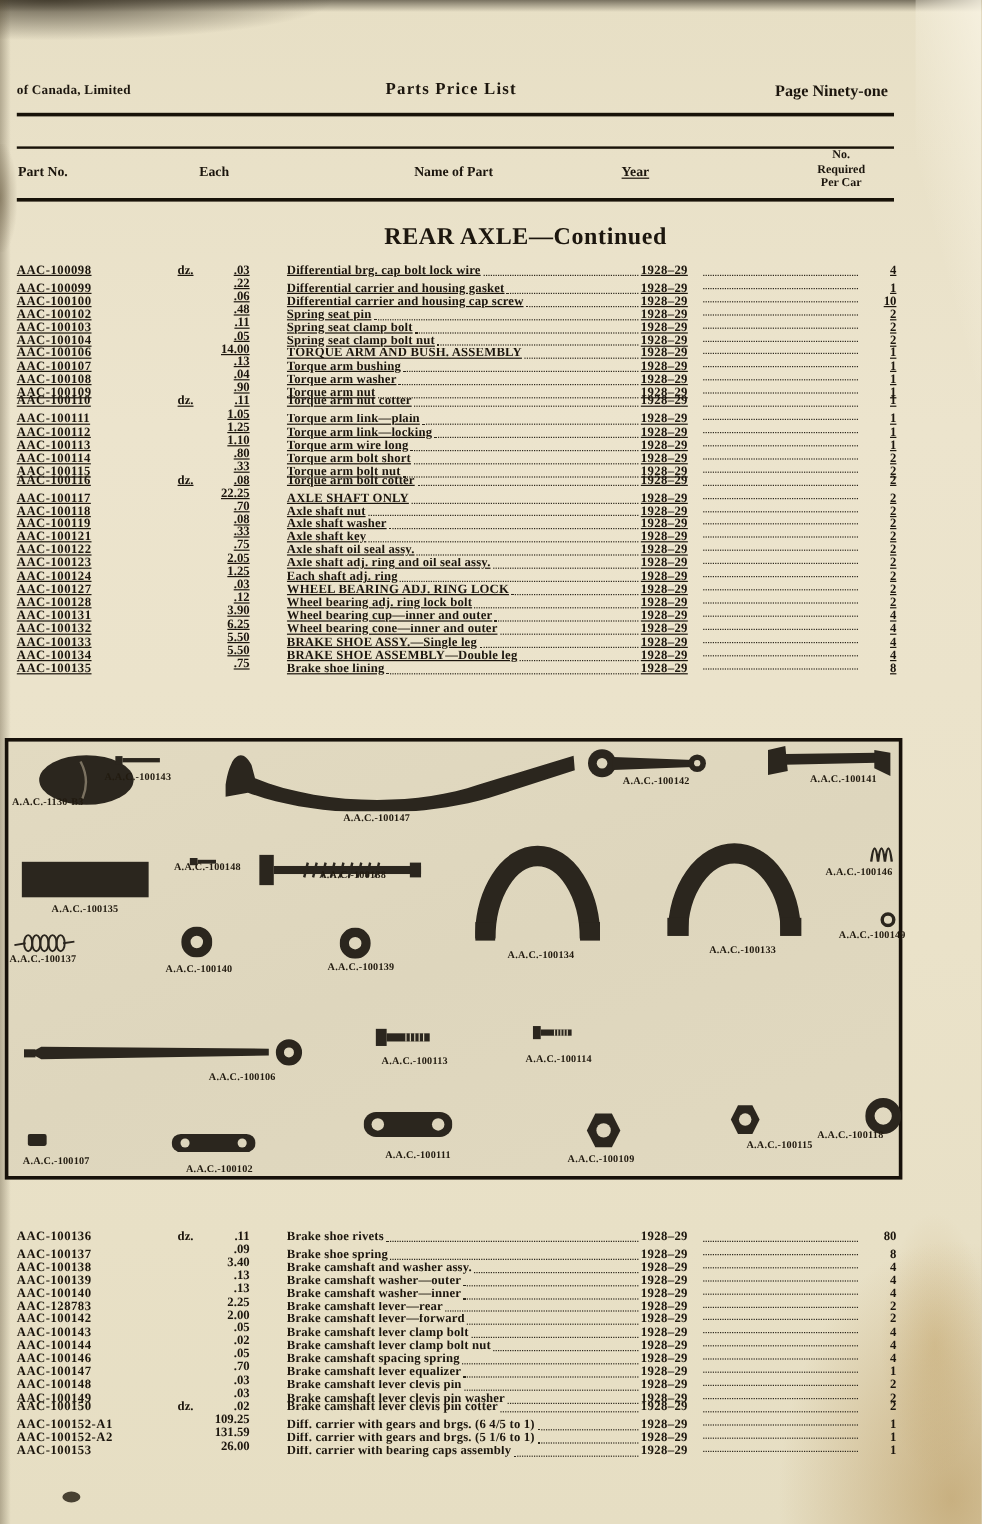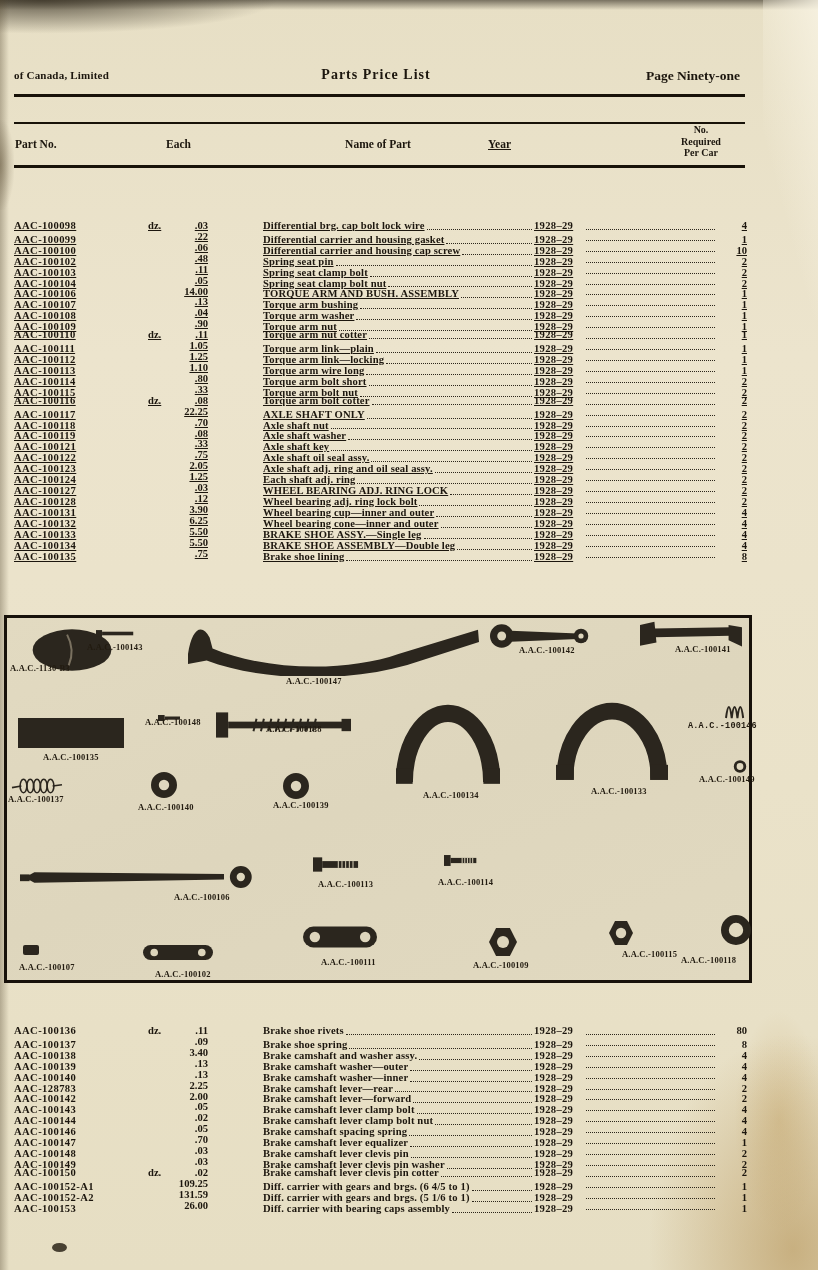--- a/index.html
+++ b/index.html
@@ -28,36 +28,36 @@
   .h-title{position:absolute;left:376px;top:67px;transform:translateX(-50%);font-size:14px;font-weight:bold;letter-spacing:1px;}
   .h-page{position:absolute;right:78px;top:68px;font-size:13.5px;font-weight:bold;}
   .rule{position:absolute;left:14px;width:731px;background:#181208;}
   .rule1{top:94px;height:3px;}
   .rule2{top:122px;height:2px;}
   .rule3{top:165px;height:3px;}
   .col-h{position:absolute;font-size:11.5px;font-weight:bold;top:138px;}
   .ch-part{left:15px;}
   .ch-each{left:166px;}
   .ch-name{left:378px;transform:translateX(-50%);}
-  .ch-year{left:488px;text-decoration:underline;}
+  .ch-year{left:518px;text-decoration:underline;}
   .req-block{position:absolute;top:124px;right:74px;width:86px;text-align:center;font-size:10px;font-weight:bold;line-height:11.5px;}
 
   .sec-title{position:absolute;left:438px;top:186px;transform:translateX(-50%);font-size:20px;font-weight:bold;letter-spacing:.5px;white-space:nowrap;}
 
   
   .ptable{position:absolute;left:14px;width:733px;}
   #table-top{top:221px;text-decoration:underline;}
   #table-bottom{top:1026px;}
   .prow{display:flex;align-items:baseline;height:10.93px;font-size:10.6px;font-weight:bold;line-height:10.93px;white-space:nowrap;}
   .cpart{width:134px;flex:none;letter-spacing:.4px;}
   .cpricebox{width:60px;flex:none;display:flex;justify-content:flex-end;}
   .cunit{margin-right:auto;}
   .cgap{width:31px;flex:none;}
   .cnamewrap{width:295px;flex:none;display:flex;overflow:hidden;}
-  .cname{letter-spacing:.15px;margin-left:24px;}
+  .cname{letter-spacing:.15px;}
   .lead{flex:1 1 auto;min-width:4px;border-bottom:1.8px dotted #2c261b;align-self:flex-end;margin:0 2px 2px 2px;}
   .cyear{width:48px;flex:none;letter-spacing:.3px;}
   .lead2{margin-left:4px;}
   .cqty{width:30px;flex:none;text-align:right;}
 
   
   .figure{
     position:absolute;left:4px;top:615px;width:748px;height:368px;
     border:3px solid #17110a;box-sizing:border-box;
     background:linear-gradient(160deg,#e2dac1 0%,#ded6bd 50%,#e1d9c0 100%);
@@ -94,20 +94,21 @@
   <div class="col-h ch-name">Name of Part</div>
   <div class="col-h ch-year">Year</div>
   <div class="req-block">
     <div>No.</div>
     <div>Required</div>
     <div>Per Car</div>
   </div>
 
   <div class="rule rule3"></div>
 
+  <div class="sec-title">REAR AXLE—Continued</div>
 
   <div class="ptable" id="table-top">
       <div class="prow">
         <span class="cpart">AAC-100098</span>
         <span class="cpricebox">
           <span class="cunit">dz.</span>
           <span class="cprice">.03</span>
         </span>
         <span class="cgap"></span>
         <span class="cnamewrap">
@@ -653,21 +654,21 @@
           <rect x="0" y="63.84" width="17.92" height="15.12" fill="#2b261e"></rect>
           <rect x="94.08" y="63.84" width="17.92" height="15.12" fill="#2b261e"></rect>
         </svg>
       </div>
       <div class="flabel" style="left: 584px; top: 168px;">A.A.C.-100133</div>
       <div class="fpart" style="left: 718px; top: 85px; width: 22px; height: 17px;">
         <svg width="22" height="17" viewBox="0 0 22 17">
           <path d="M 1 15 q 2.8600000000000003 -22.1 5.720000000000001 0 q 2.8600000000000003 -22.1 5.720000000000001 0 q 2.8600000000000003 -22.1 5.720000000000001 0" stroke="#2b261e" stroke-width="2" fill="none"></path>
         </svg>
       </div>
-      <div class="flabel" style="left: 681px; top: 103px; font-family: Liberation Mono, monospace;">A.A.C.-100146</div>
+      <div class="flabel" style="left: 681px; top: 103px;">A.A.C.-100146</div>
       <div class="fpart" style="left: 726px; top: 142px; width: 14px; height: 13px;">
         <svg width="14" height="13" viewBox="0 0 14 13">
           <path fill-rule="evenodd" fill="#2b261e" d="M 13.24 6.5 A 6.24 6.24 0 1 0 0.7599999999999998 6.5 A 6.24 6.24 0 1 0 13.24 6.5 Z M 10.379999999999999 6.5 A 3.38 3.38 0 1 1 3.62 6.5 A 3.38 3.38 0 1 1 10.379999999999999 6.5 Z"></path>
         </svg>
       </div>
       <div class="flabel" style="left: 692px; top: 156px;">A.A.C.-100149</div>
       <div class="fpart" style="left: 4px; top: 160px; width: 52px; height: 16px;">
         <svg width="52" height="16" viewBox="0 0 52 16">
           <line x1="1" y1="9.6" x2="10.4" y2="8" stroke="#2b261e" stroke-width="1.6"></line>
           <line x1="41.6" y1="8" x2="51" y2="6.72" stroke="#2b261e" stroke-width="1.6"></line>
@@ -757,21 +758,21 @@
           <polygon points="7.0200000000000005,1 18.98,1 25,13 18.98,25 7.0200000000000005,25 1,13" fill="#2b261e"></polygon>
           <circle cx="13" cy="13" r="5.2" fill="#ddd5bc"></circle>
         </svg>
       </div>
       <div class="flabel" style="left: 584px; top: 331px; margin-left: 31px;">A.A.C.-100115</div>
       <div class="fpart" style="left: 714px; top: 296px; width: 30px; height: 32px;">
         <svg width="30" height="32" viewBox="0 0 30 32">
           <path fill-rule="evenodd" fill="#2b261e" d="M 30 16 A 15 15 0 1 0 0 16 A 15 15 0 1 0 30 16 Z M 22.2 16 A 7.199999999999999 7.199999999999999 0 1 1 7.800000000000001 16 A 7.199999999999999 7.199999999999999 0 1 1 22.2 16 Z"></path>
         </svg>
       </div>
-      <div class="flabel" style="left: 674px; top: 337px; font-family: Liberation Serif, serif;">A.A.C.-100118</div>
+      <div class="flabel" style="left: 674px; top: 322px; font-family: Liberation Serif, serif;">A.A.C.-100118</div>
     </div>
 
   <div class="ptable" id="table-bottom">
       <div class="prow">
         <span class="cpart">AAC-100136</span>
         <span class="cpricebox">
           <span class="cunit">dz.</span>
           <span class="cprice">.11</span>
         </span>
         <span class="cgap"></span>

